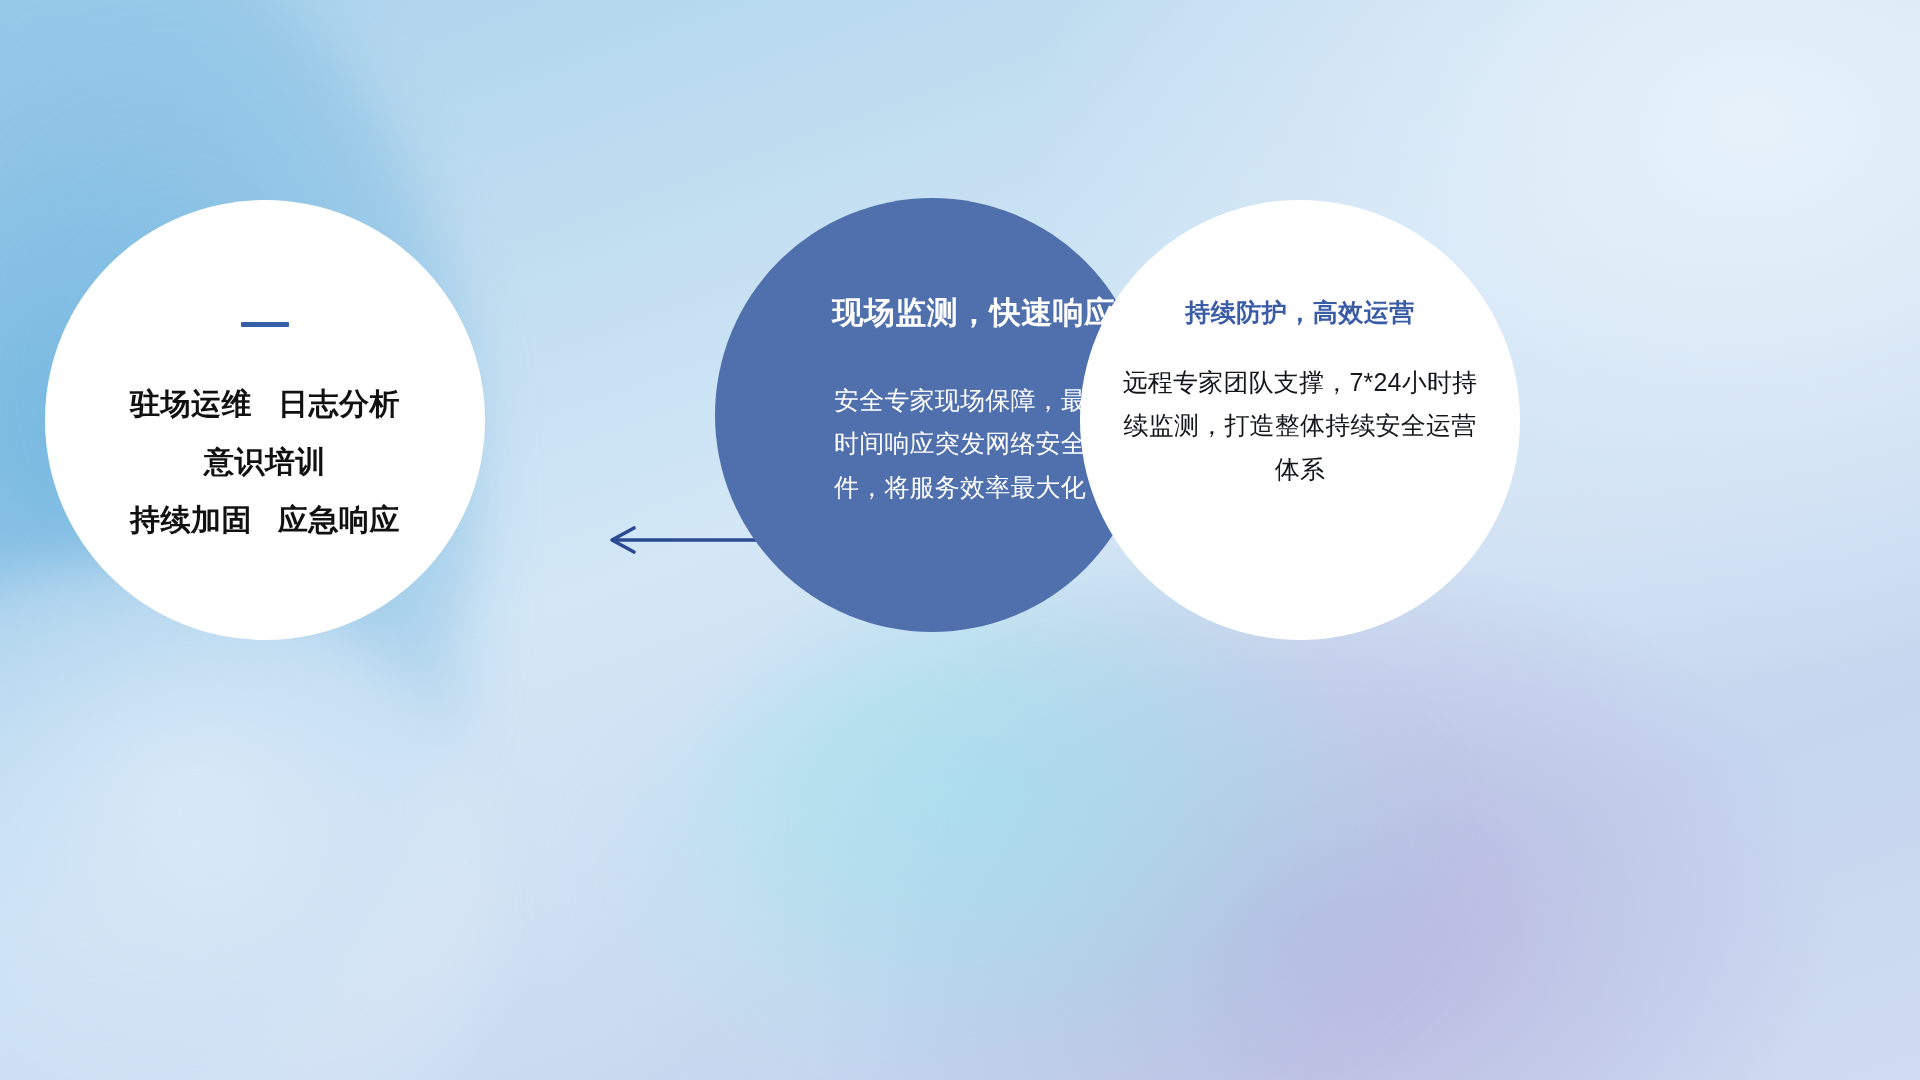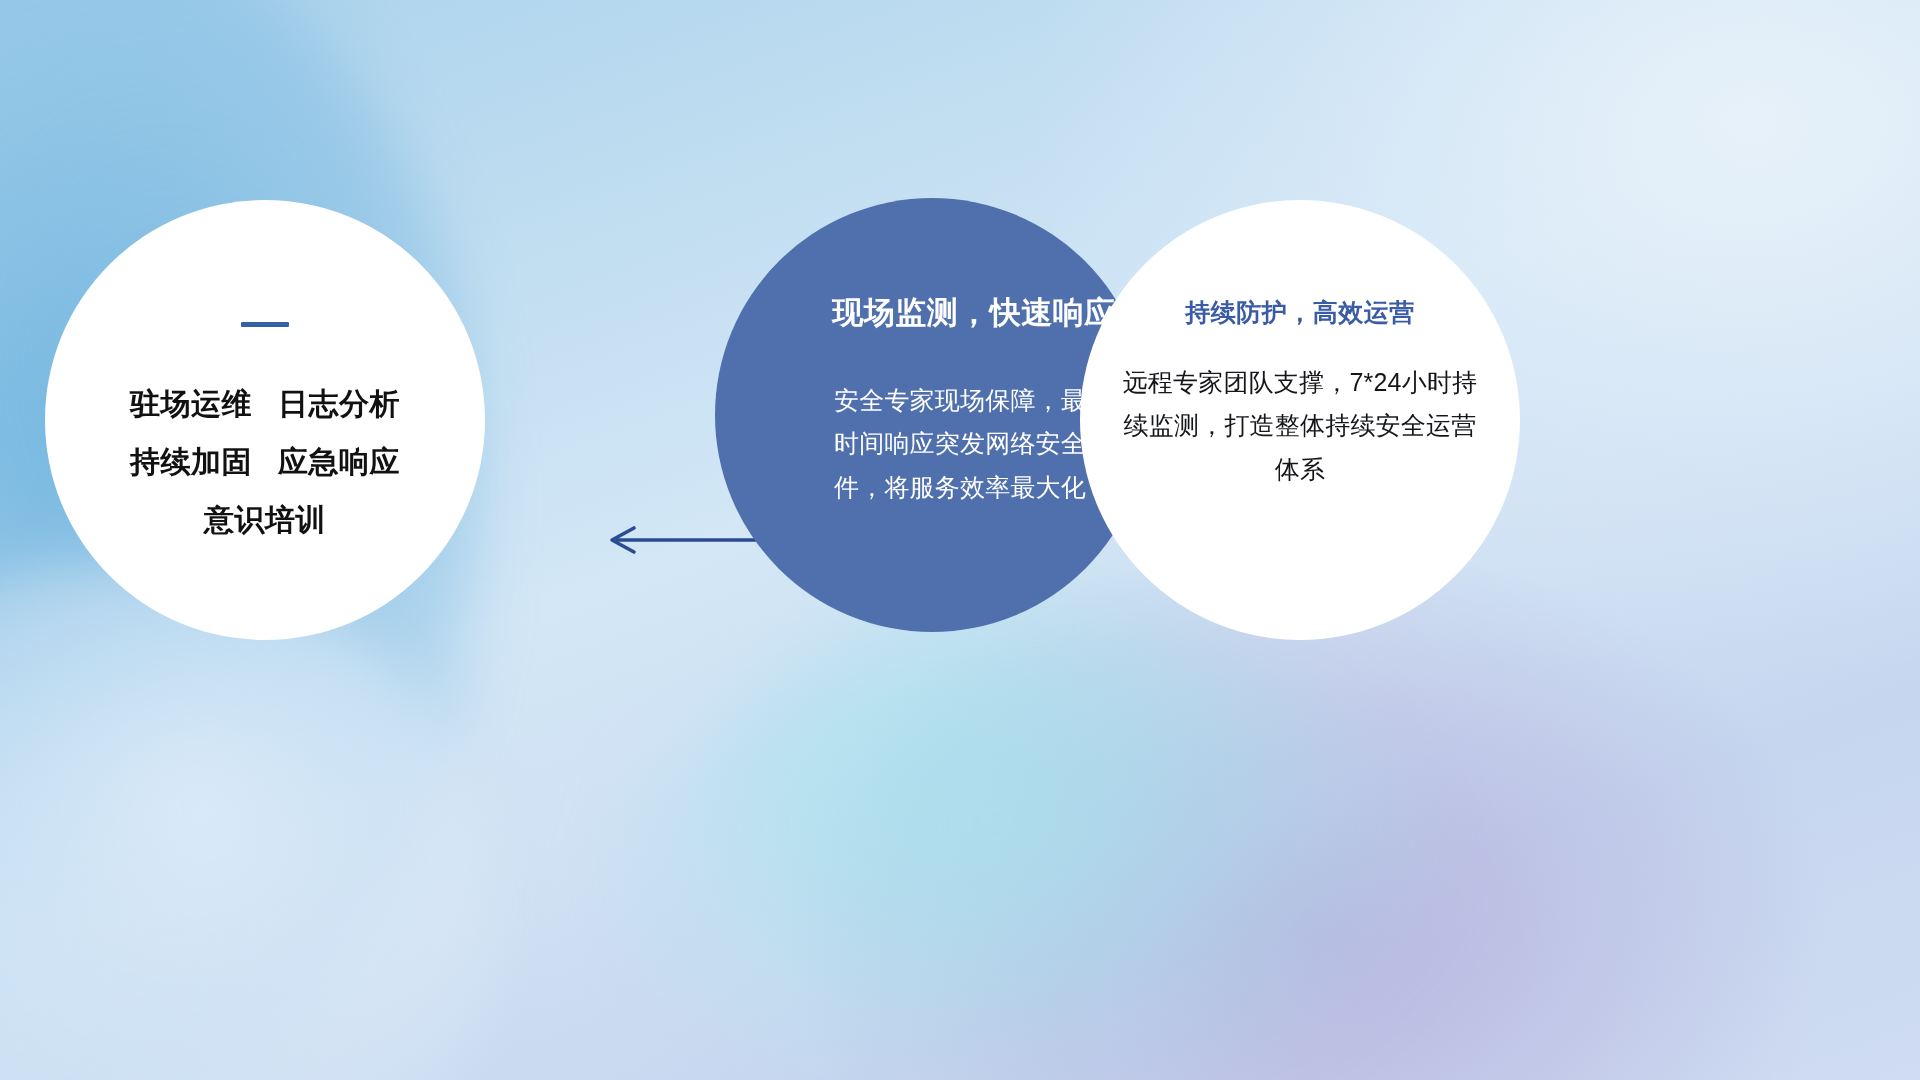--- a/index.html
+++ b/index.html
@@ -202,22 +202,22 @@
 </svg>
 
 <div class="circle" id="circle-left"></div>
 <div class="circle" id="circle-mid"></div>
 <div class="circle" id="circle-right"></div>
 
 <div id="left-content">
   <div id="left-dash"></div>
   <div id="left-lines">
     <div class="lw"><span>驻场运维</span><span class="gap"></span><span>日志分析</span></div>
+    <div class="lw"><span>意识培训</span></div>
     <div class="lw"><span>持续加固</span><span class="gap"></span><span>应急响应</span></div>
-    <div class="lw"><span>意识培训</span></div>
   </div>
 </div>
 
 <div id="mid-content">
   <div id="mid-title">现场监测，快速响应</div>
   <div id="mid-body">安全专家现场保障，最短时间响应突发网络安全事件，将服务效率最大化</div>
 </div>
 
 <div id="right-content">
   <div id="right-title">持续防护，高效运营</div>

